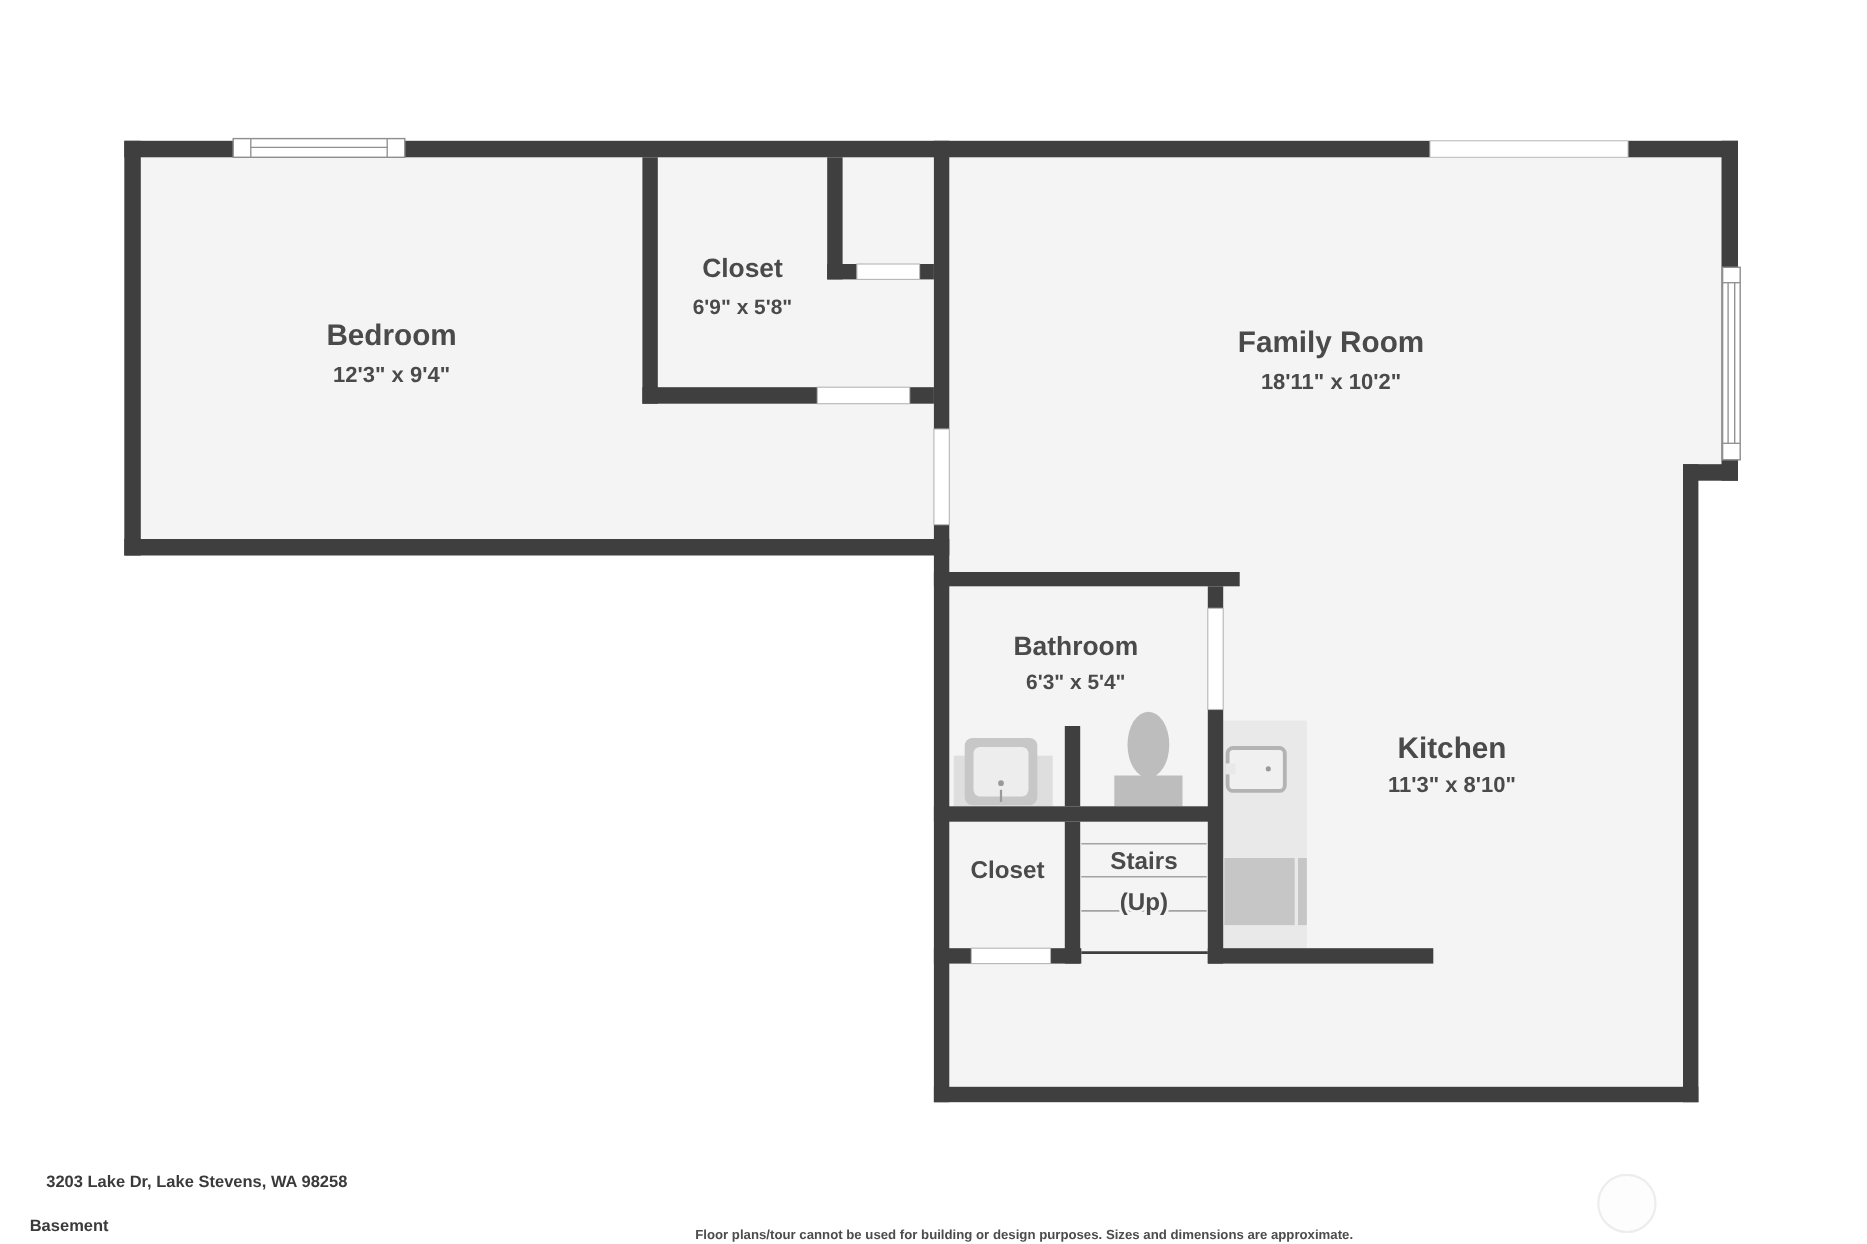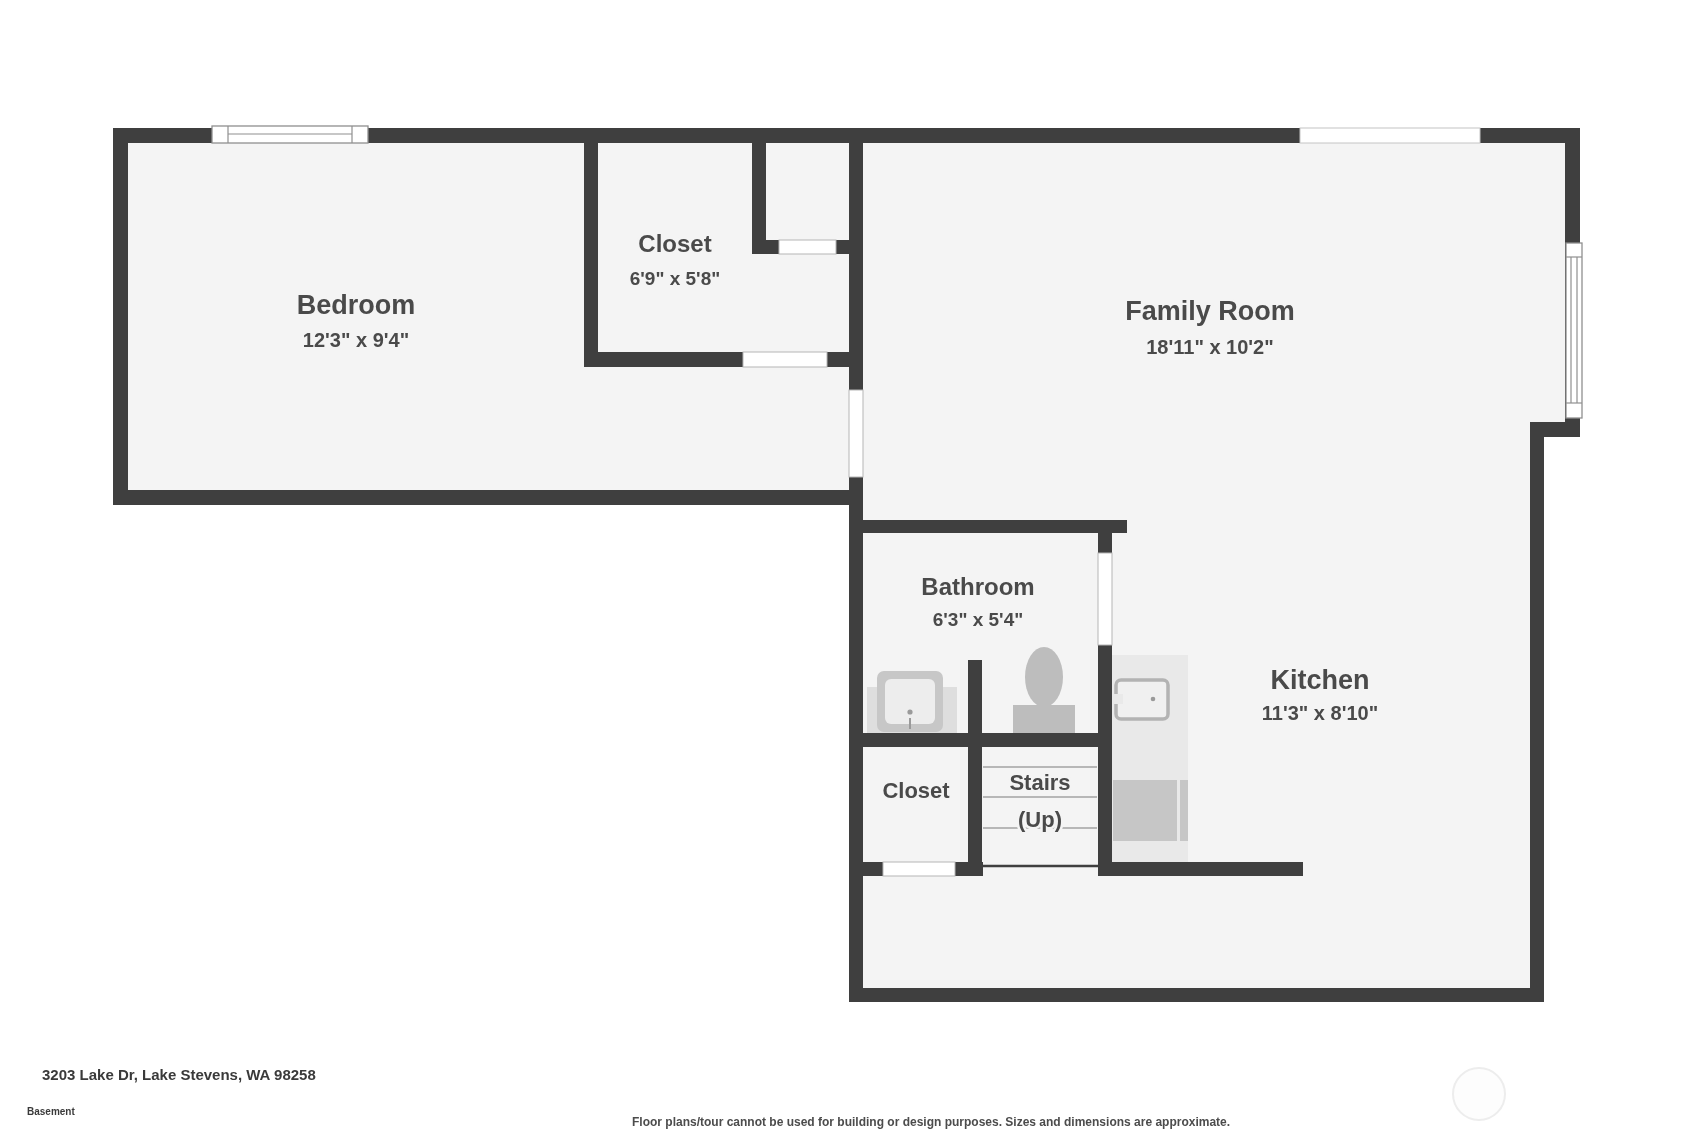--- a/index.html
+++ b/index.html
@@ -24,21 +24,21 @@
     font-family:"Liberation Sans", sans-serif;
     paint-order:stroke;stroke:#f4f4f4;stroke-width:5px;stroke-linejoin:round;
   }
   .name-lg{font-size:27px;}
   .dims-lg{font-size:20px;}
   .name-md{font-size:24px;}
   .dims-md{font-size:19px;}
   .name-sm{font-size:22px;}
   .footer-text{position:absolute;color:#3a3a3a;font-weight:bold;white-space:nowrap;}
   #address{left:42px;top:1066px;font-size:15px;}
-  #level{left:27px;top:1106px;font-size:10px;}
+  #level{left:27px;top:1106px;font-size:15px;}
   #disclaimer{left:588px;top:1115px;font-size:12px;color:#4c4c4c;padding-left:44px;}
   #watermark{
     position:absolute;left:1452px;top:1067px;width:50px;height:50px;
     border:2px solid #ededed;border-radius:50%;background:#fdfdfd;
   }
 </style>
 </head>
 <body>
 
 <div id="stage">

